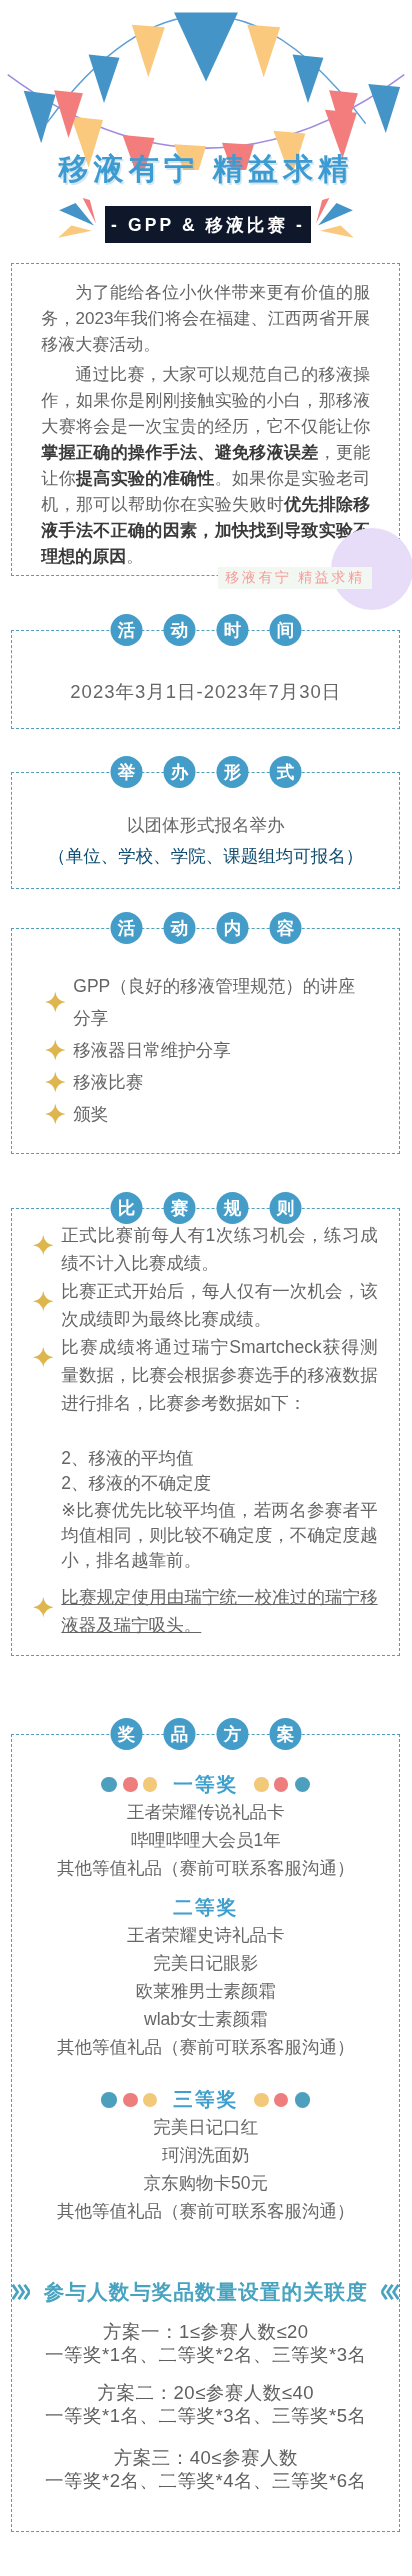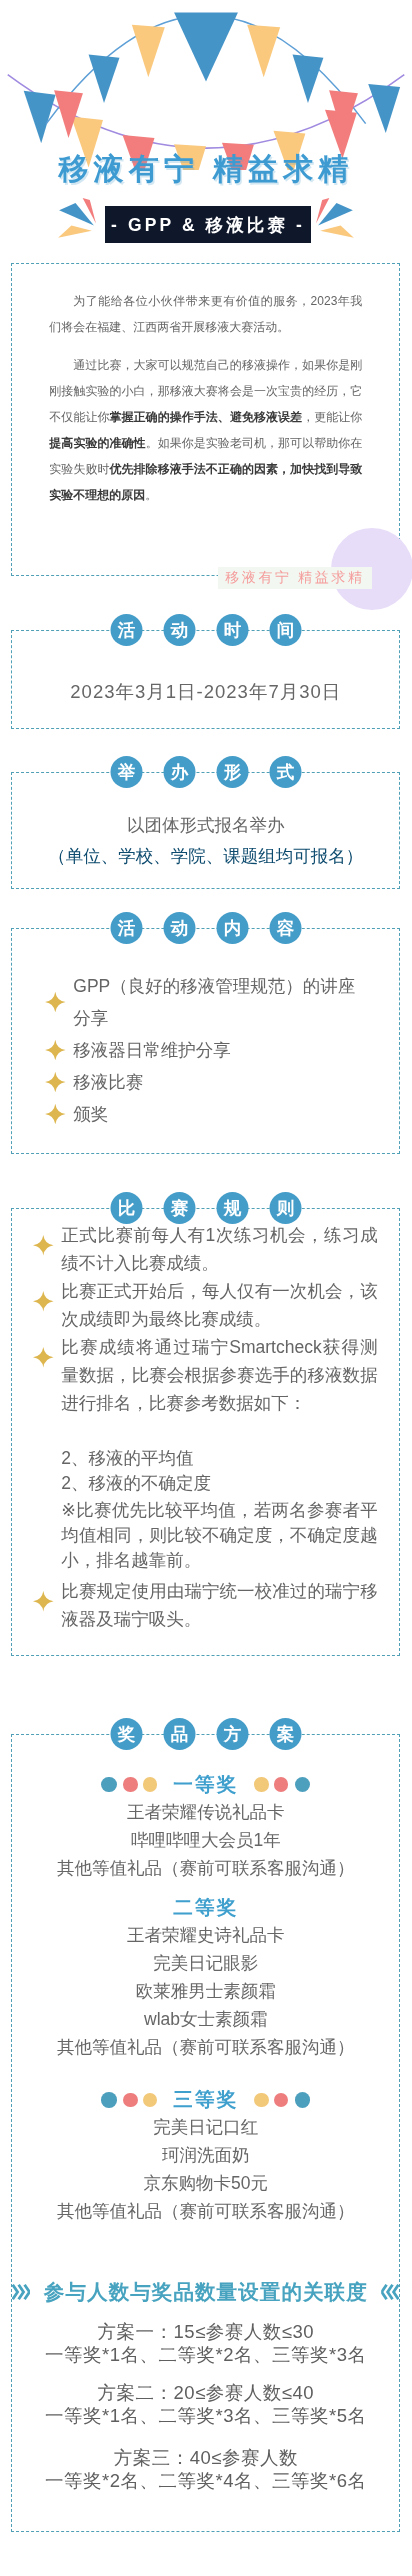--- a/index.html
+++ b/index.html
@@ -17,21 +17,21 @@
     font-size:17.5px;font-weight:bold;letter-spacing:3.1px;white-space:nowrap;text-align:right;}
   .burst{position:absolute;width:46px;height:46px;}
   .burst-l{left:52px;top:198px;}
   .burst-r{left:314px;top:198px;transform:scaleX(-1);}
 
   
   .dbox{position:absolute;left:11.3px;width:389px;box-sizing:border-box;
         border:1.5px dashed #4FA0B6;background:#ffffff00;}
 
   .intro-box{top:263px;height:313px;padding:12.4px 25px 0 25px;}
-  .intro-box p{margin:12px;font-size:12px;line-height:26px;color:#646464;
+  .intro-box p{margin:4px;font-size:17px;line-height:26px;color:#646464;
                text-indent:2em;text-align:justify;}
   .bold-run{font-weight:bold;color:#3a3a3a;}
 
   .watermark{position:absolute;left:218px;top:567px;height:21.6px;line-height:21.6px;
     padding:0 7.2px;background:#F2F8F1;color:#F59C9C;font-size:14px;letter-spacing:2.6px;
     white-space:nowrap;z-index:3;}
   .lavender-circle{position:absolute;left:331px;top:528px;width:82px;height:82px;
     border-radius:50%;background:#E8DDF8;z-index:1;}
 
   
@@ -52,21 +52,21 @@
   .star-list li{position:relative;font-size:17.5px;line-height:32px;color:#656565;}
   .star-ico{position:absolute;left:-28px;top:50%;transform:translateY(-50%);
             width:20.6px;height:20.6px;}
 
   .rules{padding:12.4px 21.6px 0 49px;}
   .rli{position:relative;font-size:17.5px;line-height:28px;color:#656565;text-align:justify;}
   .rli .star-ico{top:14px;transform:none;}
   .rsub{margin-top:29px;font-size:17.5px;color:#656565;}
   .rsub .num{line-height:25px;}
   .rsub .note{margin-top:2.1px;line-height:25px;text-align:justify;}
-  .rli.last{margin-top:4px;}
+  .rli.last{margin-top:10px;text-decoration:underline;}
 
   
   .pbox{padding-top:38px;text-align:center;}
   .tier-row{display:flex;justify-content:center;align-items:center;height:23px;}
   .dot{border-radius:50%;display:inline-block;}
   .d-b{width:15.5px;height:15.5px;background:#4D9FBE;margin:0 4.1px;}
   .d-r{width:14.4px;height:14.4px;background:#EE7E7E;margin:0 2.6px;}
   .d-y{width:14.4px;height:14.4px;background:#F2C879;margin:0 2.6px;}
   .tier-label{font-size:19.6px;font-weight:bold;color:#3FA0CE;letter-spacing:2.1px;margin:0 13.4px;}
   .tier-items{margin-top:2px;}
@@ -269,21 +269,21 @@
           </svg>
           <span>参与人数与奖品数量设置的关联度</span>
           <svg class="chev" viewBox="0 0 52 46" style="transform:scaleX(-1);">
             <path d="M2 2 L16 23 L2 44" fill="none" stroke="#47A3BF" stroke-width="8"></path>
             <path d="M19 2 L33 23 L19 44" fill="none" stroke="#47A3BF" stroke-width="8"></path>
             <path d="M36 2 L50 23 L36 44" fill="none" stroke="#47A3BF" stroke-width="8"></path>
           </svg>
         </div>
 
         <div class="plan-group pg1">
-          <div>方案一：15≤参赛人数≤30</div>
+          <div>方案一：1≤参赛人数≤20</div>
           <div>一等奖*1名、二等奖*2名、三等奖*3名</div>
         </div>
         <div class="plan-group pg2">
           <div>方案二：20≤参赛人数≤40</div>
           <div>一等奖*1名、二等奖*3名、三等奖*5名</div>
         </div>
         <div class="plan-group pg3">
           <div>方案三：40≤参赛人数</div>
           <div>一等奖*2名、二等奖*4名、三等奖*6名</div>
         </div>

